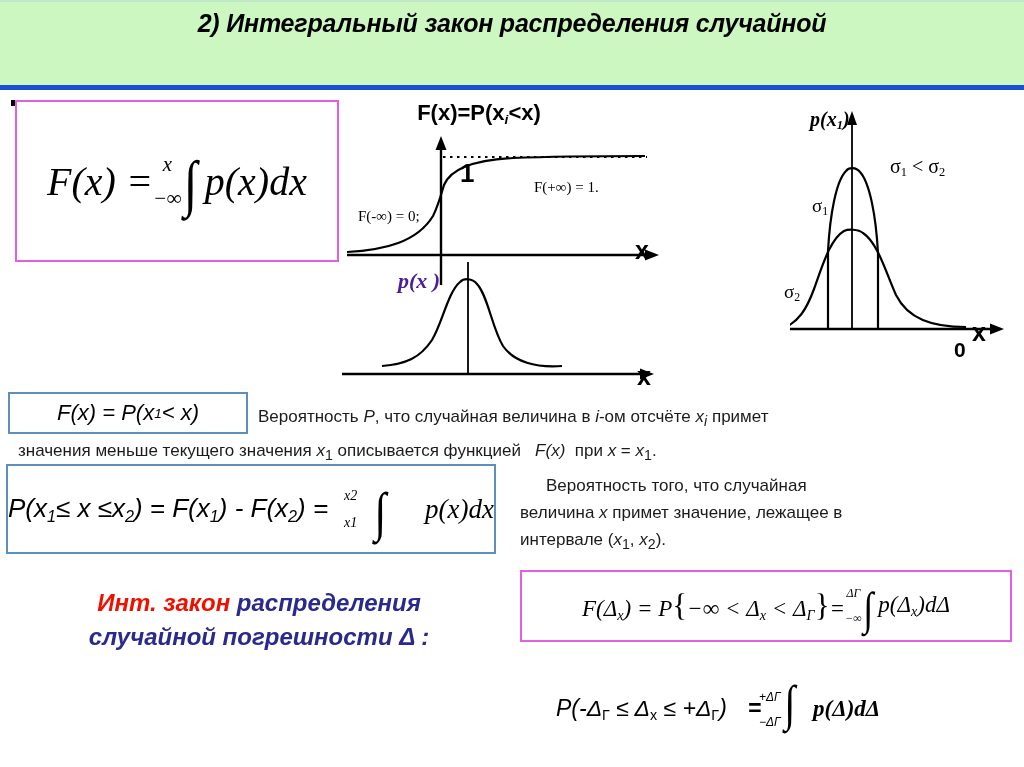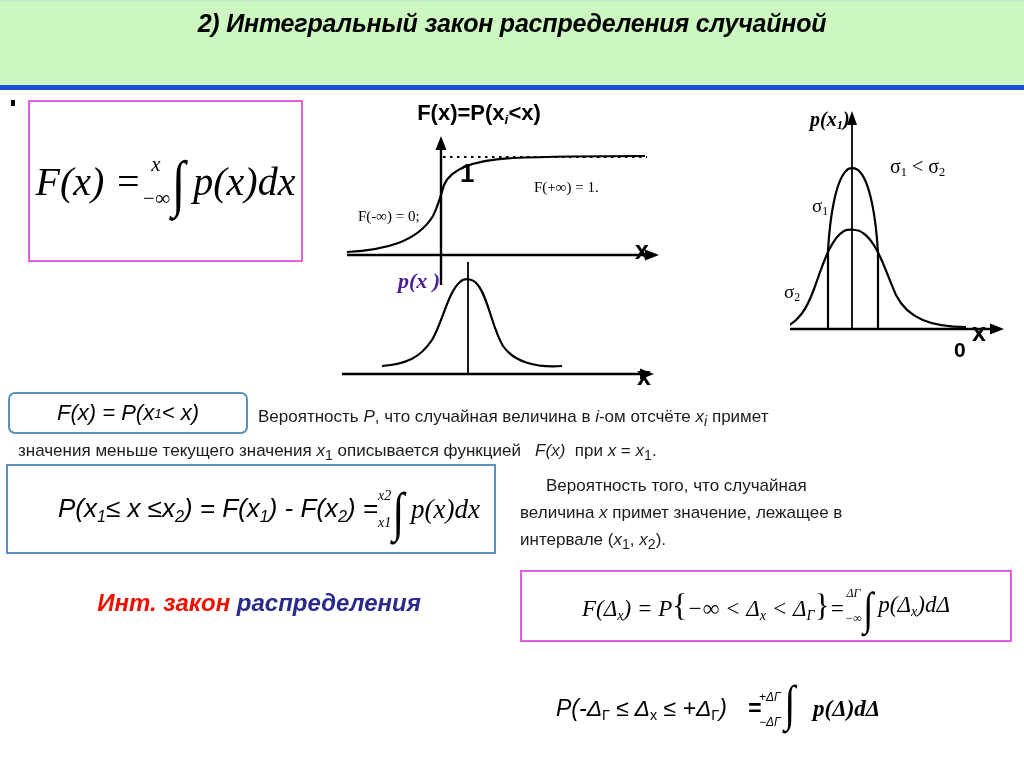--- a/index.html
+++ b/index.html
@@ -48,21 +48,21 @@
     display:inline-block;transform:scaleX(0.8);
   }
   .lim-stack{
     display:inline-block;vertical-align:middle;text-align:center;
     font-size:0.52em;line-height:1.05;position:relative;
   }
   .lim-stack .hi{display:block;position:relative;top:-6px;}
   .lim-stack .lo{display:block;position:relative;top:6px;}
 
   
-  #formula-integral-box{left:28px;top:100px;width:275px;height:162px;padding-left:40px;}
+  #formula-integral-box{left:15px;top:100px;width:324px;height:162px;padding-left:40px;}
   #formula-integral{
     position:absolute;left:0;top:0;width:100%;height:100%;
     display:flex;align-items:center;justify-content:center;
     font-size:40px;
   }
   #formula-integral .intg{font-size:62px;top:2px;}
 
   
   #cdf-chart{position:absolute;left:345px;top:100px;width:330px;height:190px;}
   #cdf-title{
@@ -105,41 +105,41 @@
     position:absolute;left:810px;top:108px;
     font-family:"Liberation Serif",serif;font-weight:bold;font-style:italic;
     font-size:20px;color:#000;
   }
   #sigma-zero{
     position:absolute;left:954px;top:338px;
     font-family:"Liberation Sans",sans-serif;font-weight:bold;font-size:21px;color:#000;
   }
 
   
-  #fx-box{left:8px;top:392px;width:240px;height:42px;border-radius:7px;}
+  #fx-box{left:8px;top:392px;width:240px;height:42px;}
   #fx-box-text{
     position:absolute;left:0;top:0;width:100%;height:100%;
     display:flex;align-items:center;justify-content:center;
     font-family:"Liberation Sans",sans-serif;font-style:italic;
     font-size:22px;color:#000;
   }
 
   
   #para-one{
     position:absolute;left:258px;top:402px;width:758px;
     font-family:"Liberation Sans",sans-serif;font-size:17px;line-height:30px;
     color:#1b1b1b;text-align:justify;
   }
   #para-one .ln2{display:block;margin-left:-240px;width:996px;}
 
   
   #pint-box{left:6px;top:464px;width:490px;height:90px;}
   #pint-text{
-    position:absolute;left:18px;top:0;width:100%;height:100%;
-    display:flex;align-items:center;justify-content:center;
+    position:absolute;left:0;top:0;width:100%;height:100%;
+    display:flex;align-items:center;justify-content:space-between;
     font-size:27px;
   }
   #pint-text .intg{font-size:54px;top:4px;}
 
   
   #para-two{
     position:absolute;left:520px;top:472px;width:470px;
     font-family:"Liberation Sans",sans-serif;font-size:17px;line-height:27px;color:#1b1b1b;
   }
   #para-two .ind{padding-left:26px;}
@@ -288,20 +288,21 @@
   </div>
 
   <div id="para-two">
     <span class="ind">Вероятность того, что случайная</span><br>
     <span>величина <i>x</i> примет значение, лежащее в</span><br>
     <span>интервале (<i>x</i><sub>1</sub>, <i>x</i><sub>2</sub>).</span>
   </div>
 
   <div id="stmt-one">
     <span class="red">Инт. закон</span><span> распределения</span><br>
+    <span>случайной погрешности Δ :</span>
   </div>
 
 
   <div class="box box-magenta" id="delta-box">
     <div id="delta-text" class="math">
       <span>F(Δ<span class="sub">x</span>) = P<span class="up" style="font-size:1.35em">{</span>−∞ &lt; Δ<span class="sub">x</span> &lt; Δ<span class="sub">Γ</span><span class="up" style="font-size:1.35em">}</span>=</span>
       <span class="lim-stack">
         <span class="hi">ΔГ</span>
         <span class="lo">−∞</span>
       </span>

